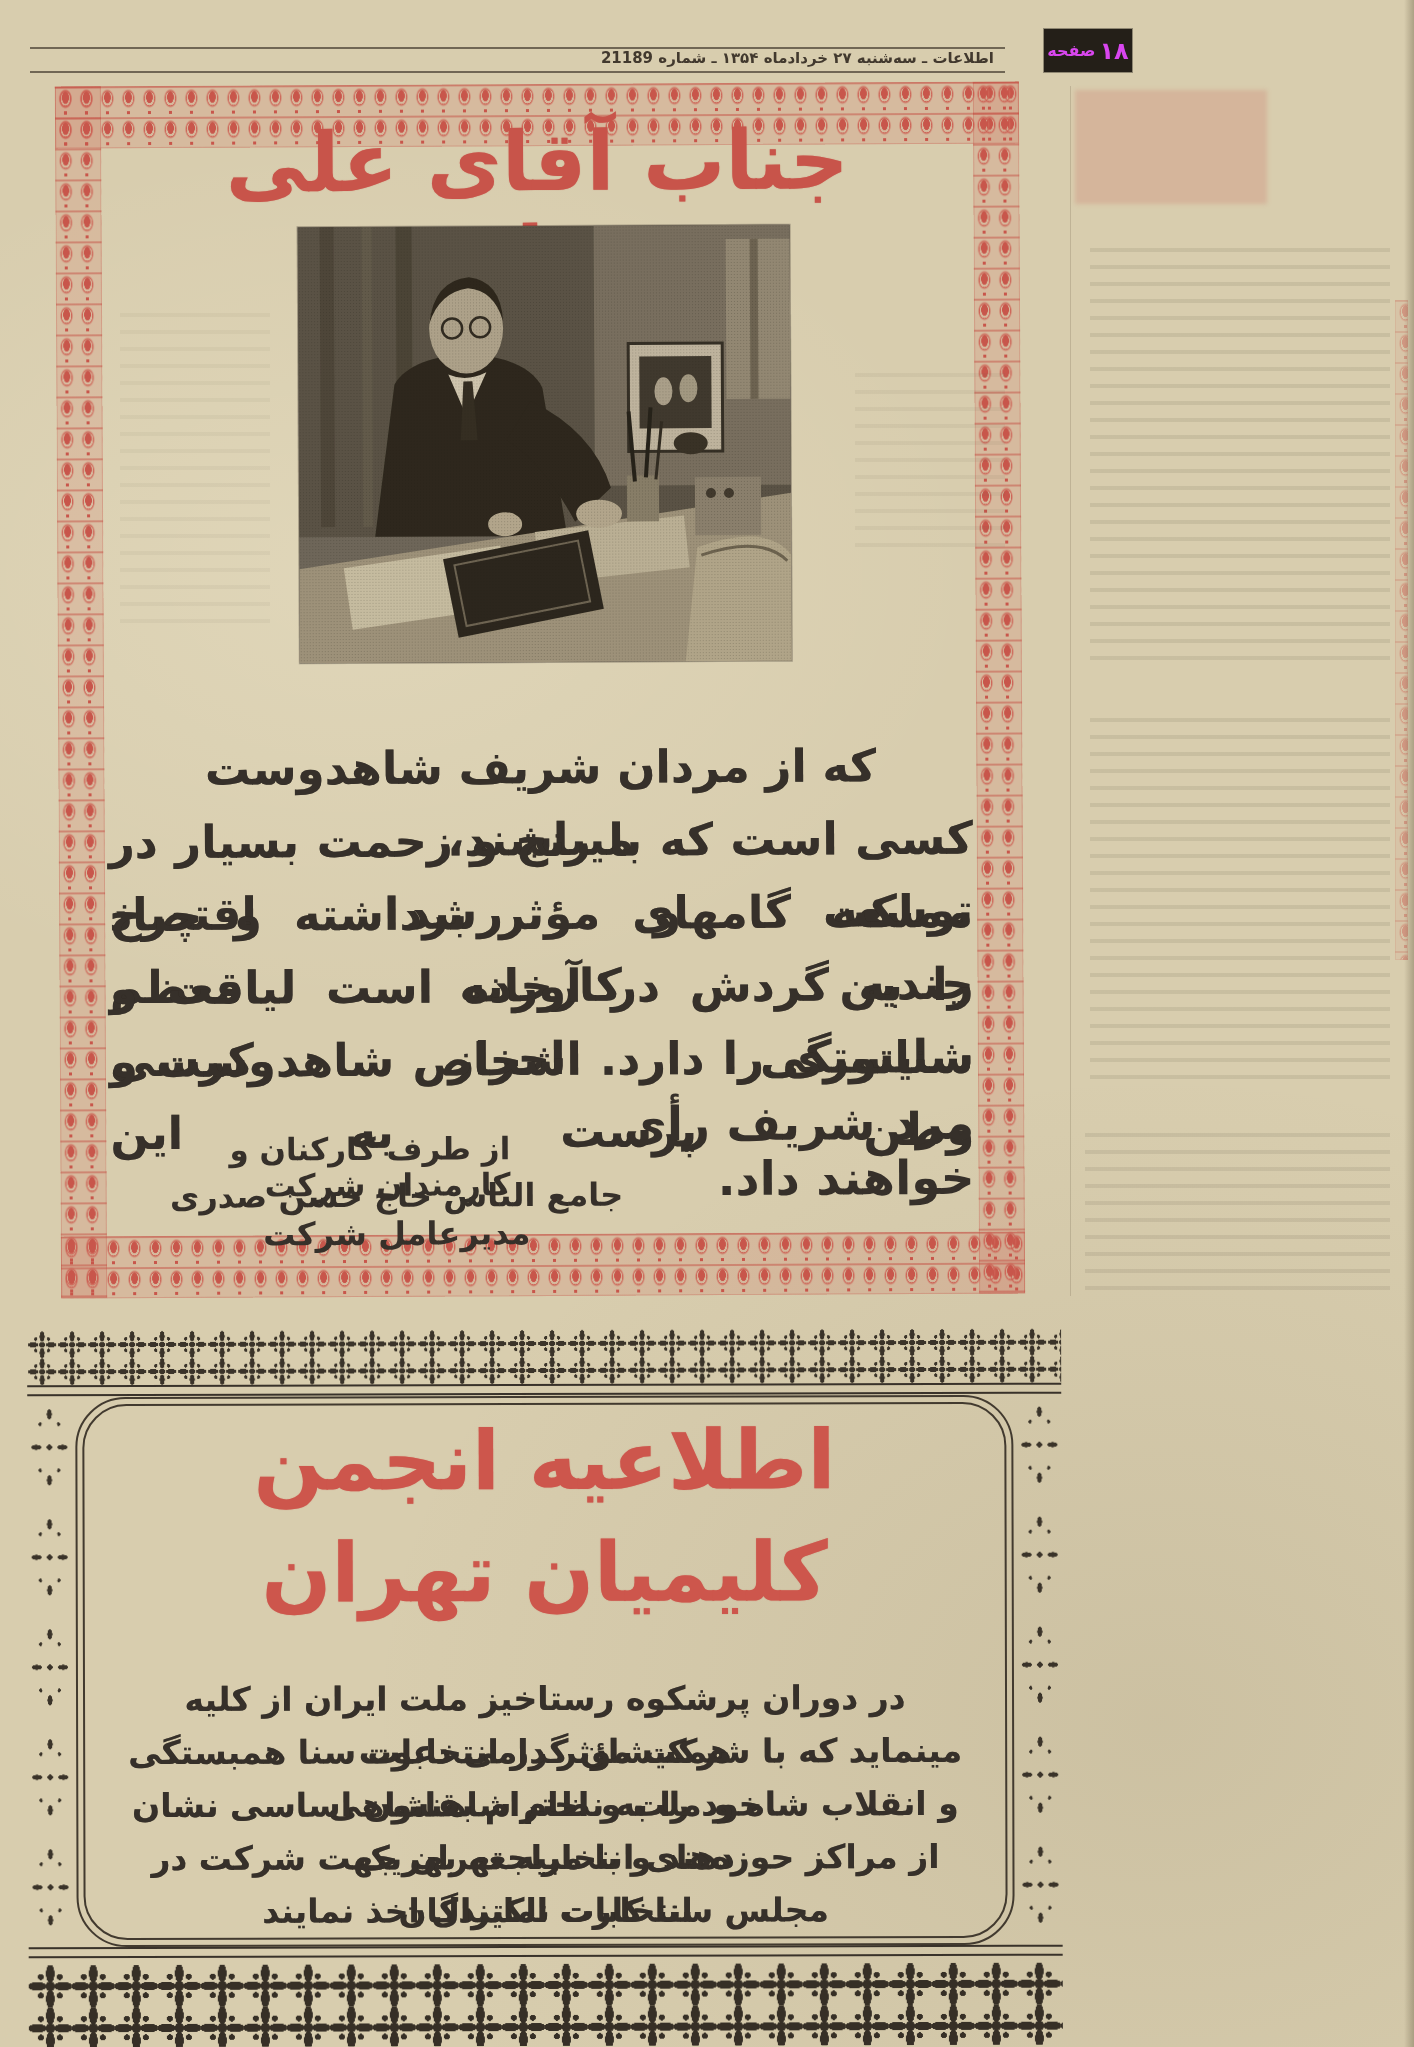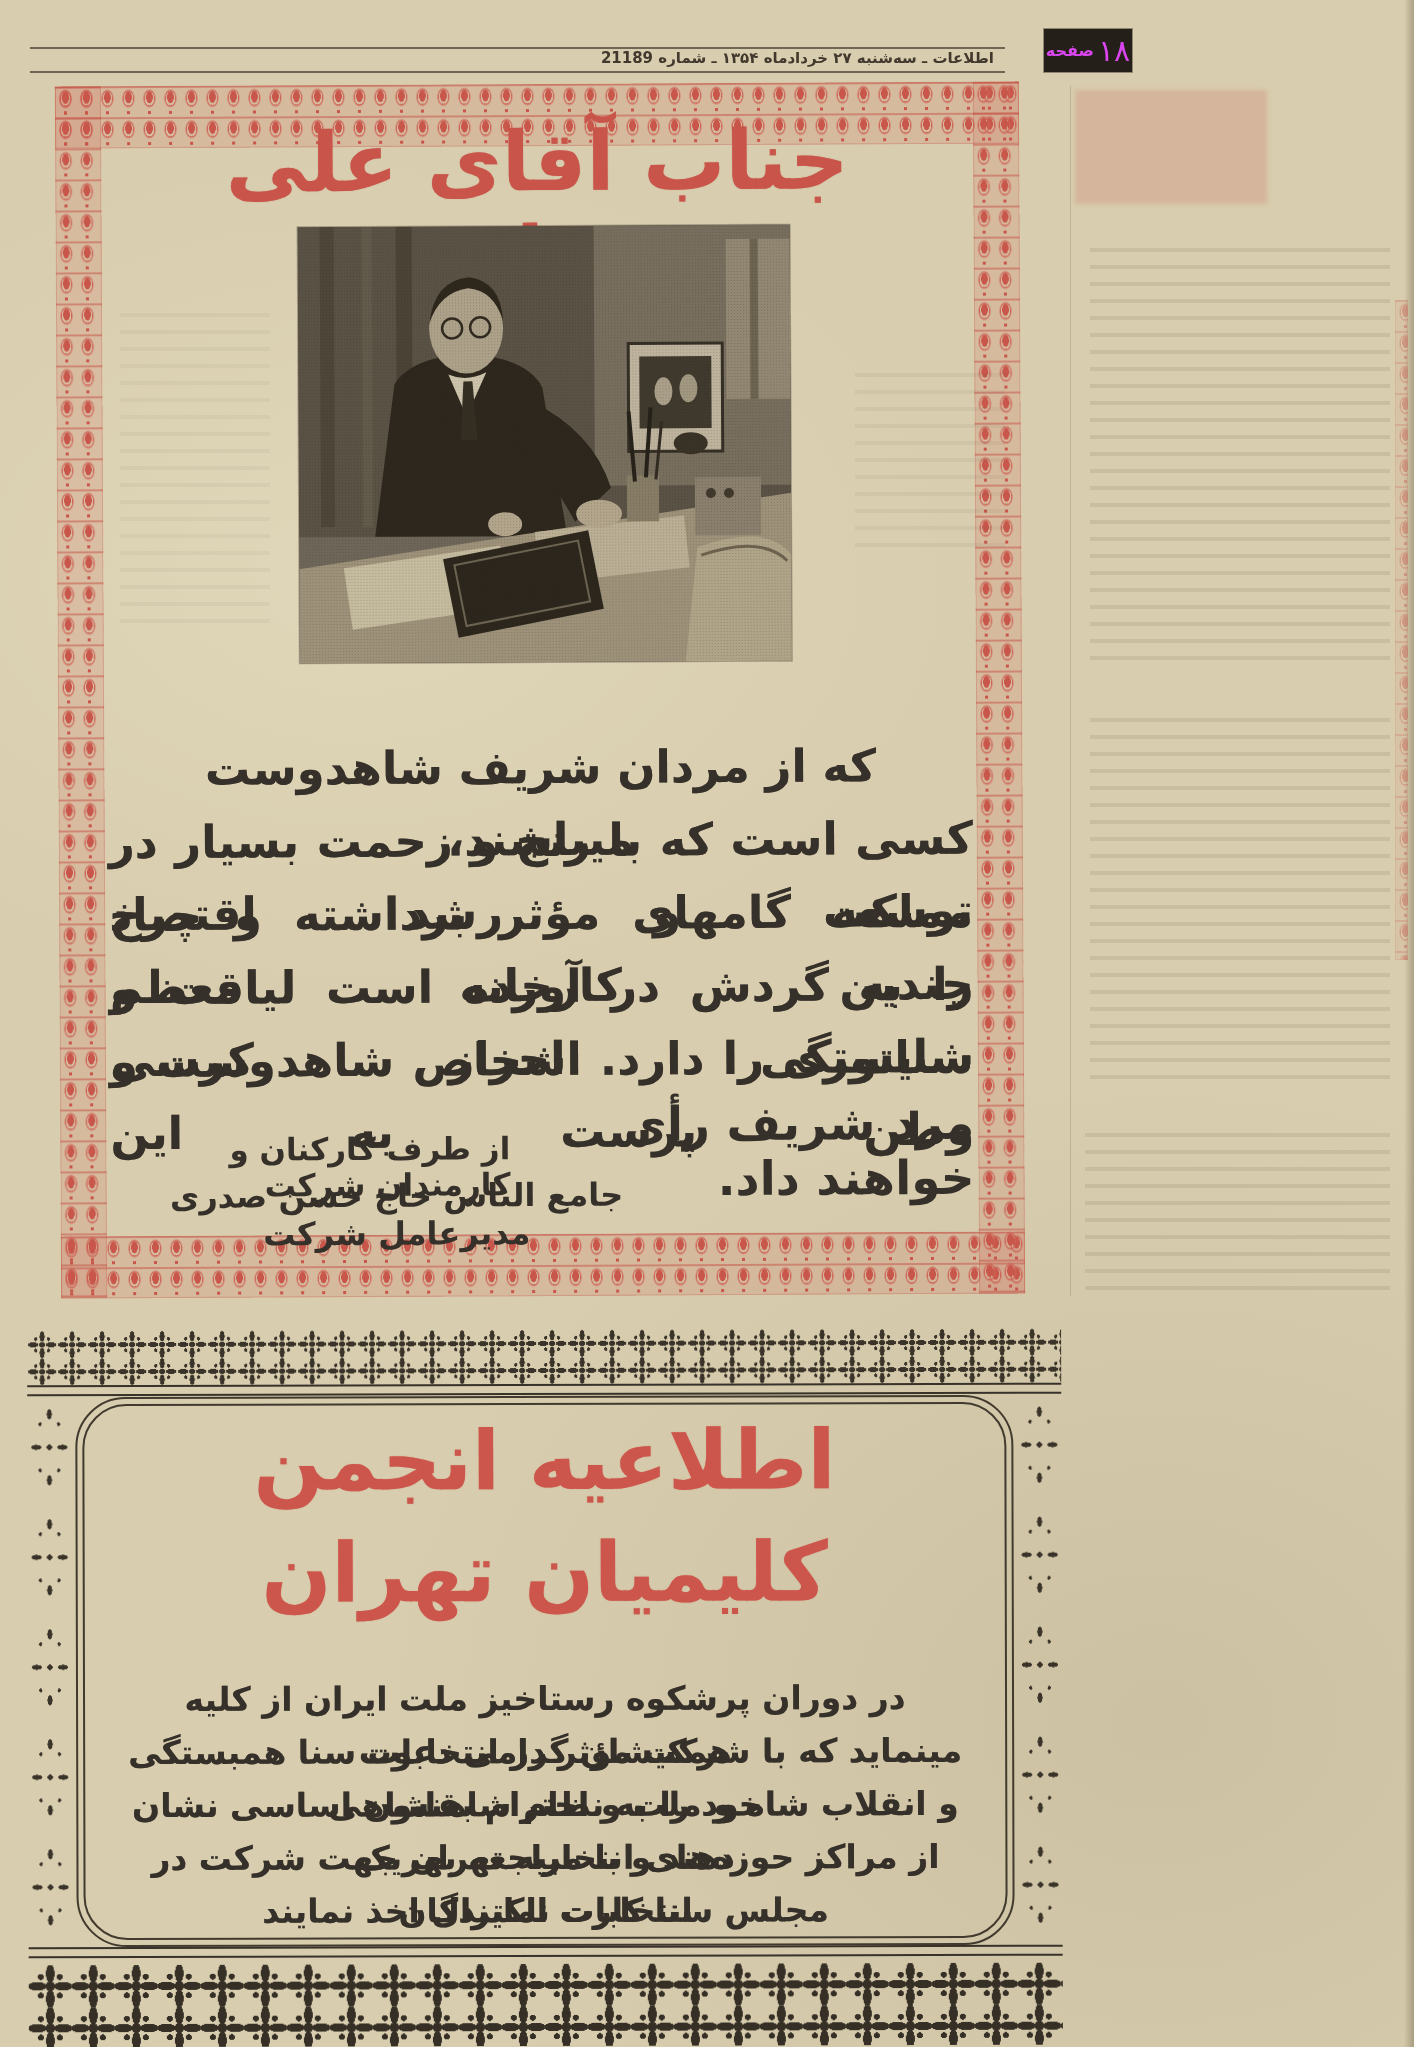--- a/index.html
+++ b/index.html
@@ -24,21 +24,21 @@
   .fa{direction:rtl;unicode-bidi:isolate;font-family:"DejaVu Sans",sans-serif;}
 
   
   .h-rule{position:absolute;height:0;border-top:2px solid rgba(72,63,50,.72);}
   .issue-line{position:absolute;top:49px;right:420px;font-size:15px;font-weight:bold;
     color:#42392e;letter-spacing:.3px;}
   .page-box{position:absolute;left:1012px;top:29px;width:88px;height:43px;
     background:#241f18;color:#d946ef;display:flex;align-items:center;justify-content:center;
     gap:4px;box-shadow:0 0 0 1px rgba(36,31,24,.4);margin-left:32px;}
   .page-box .lbl{font-size:16px;font-weight:bold;}
-  .page-box .num{font-size:30px;font-weight:normal;line-height:1;text-align:right;}
+  .page-box .num{font-size:24px;font-weight:bold;line-height:1;text-align:right;}
 
   
   .ad1{position:absolute;left:58px;top:84px;width:964px;height:1212px;transform:rotate(-0.3deg);}
   .lace{
     background-color:rgba(205,88,75,.16);
     background-image:
       radial-gradient(5px 9px at 50% 36%, #c8564b 62%, rgba(200,86,74,0) 70%),
       radial-gradient(9px 13px at 50% 40%, rgba(0,0,0,0) 52%, #cd6154 56%, rgba(205,92,80,0) 74%),
       radial-gradient(2px 2px at 50% 86%, #c8564b 80%, rgba(200,86,74,0) 90%),
       linear-gradient(to bottom, rgba(197,82,70,.5) 0 2px, transparent 2px);

